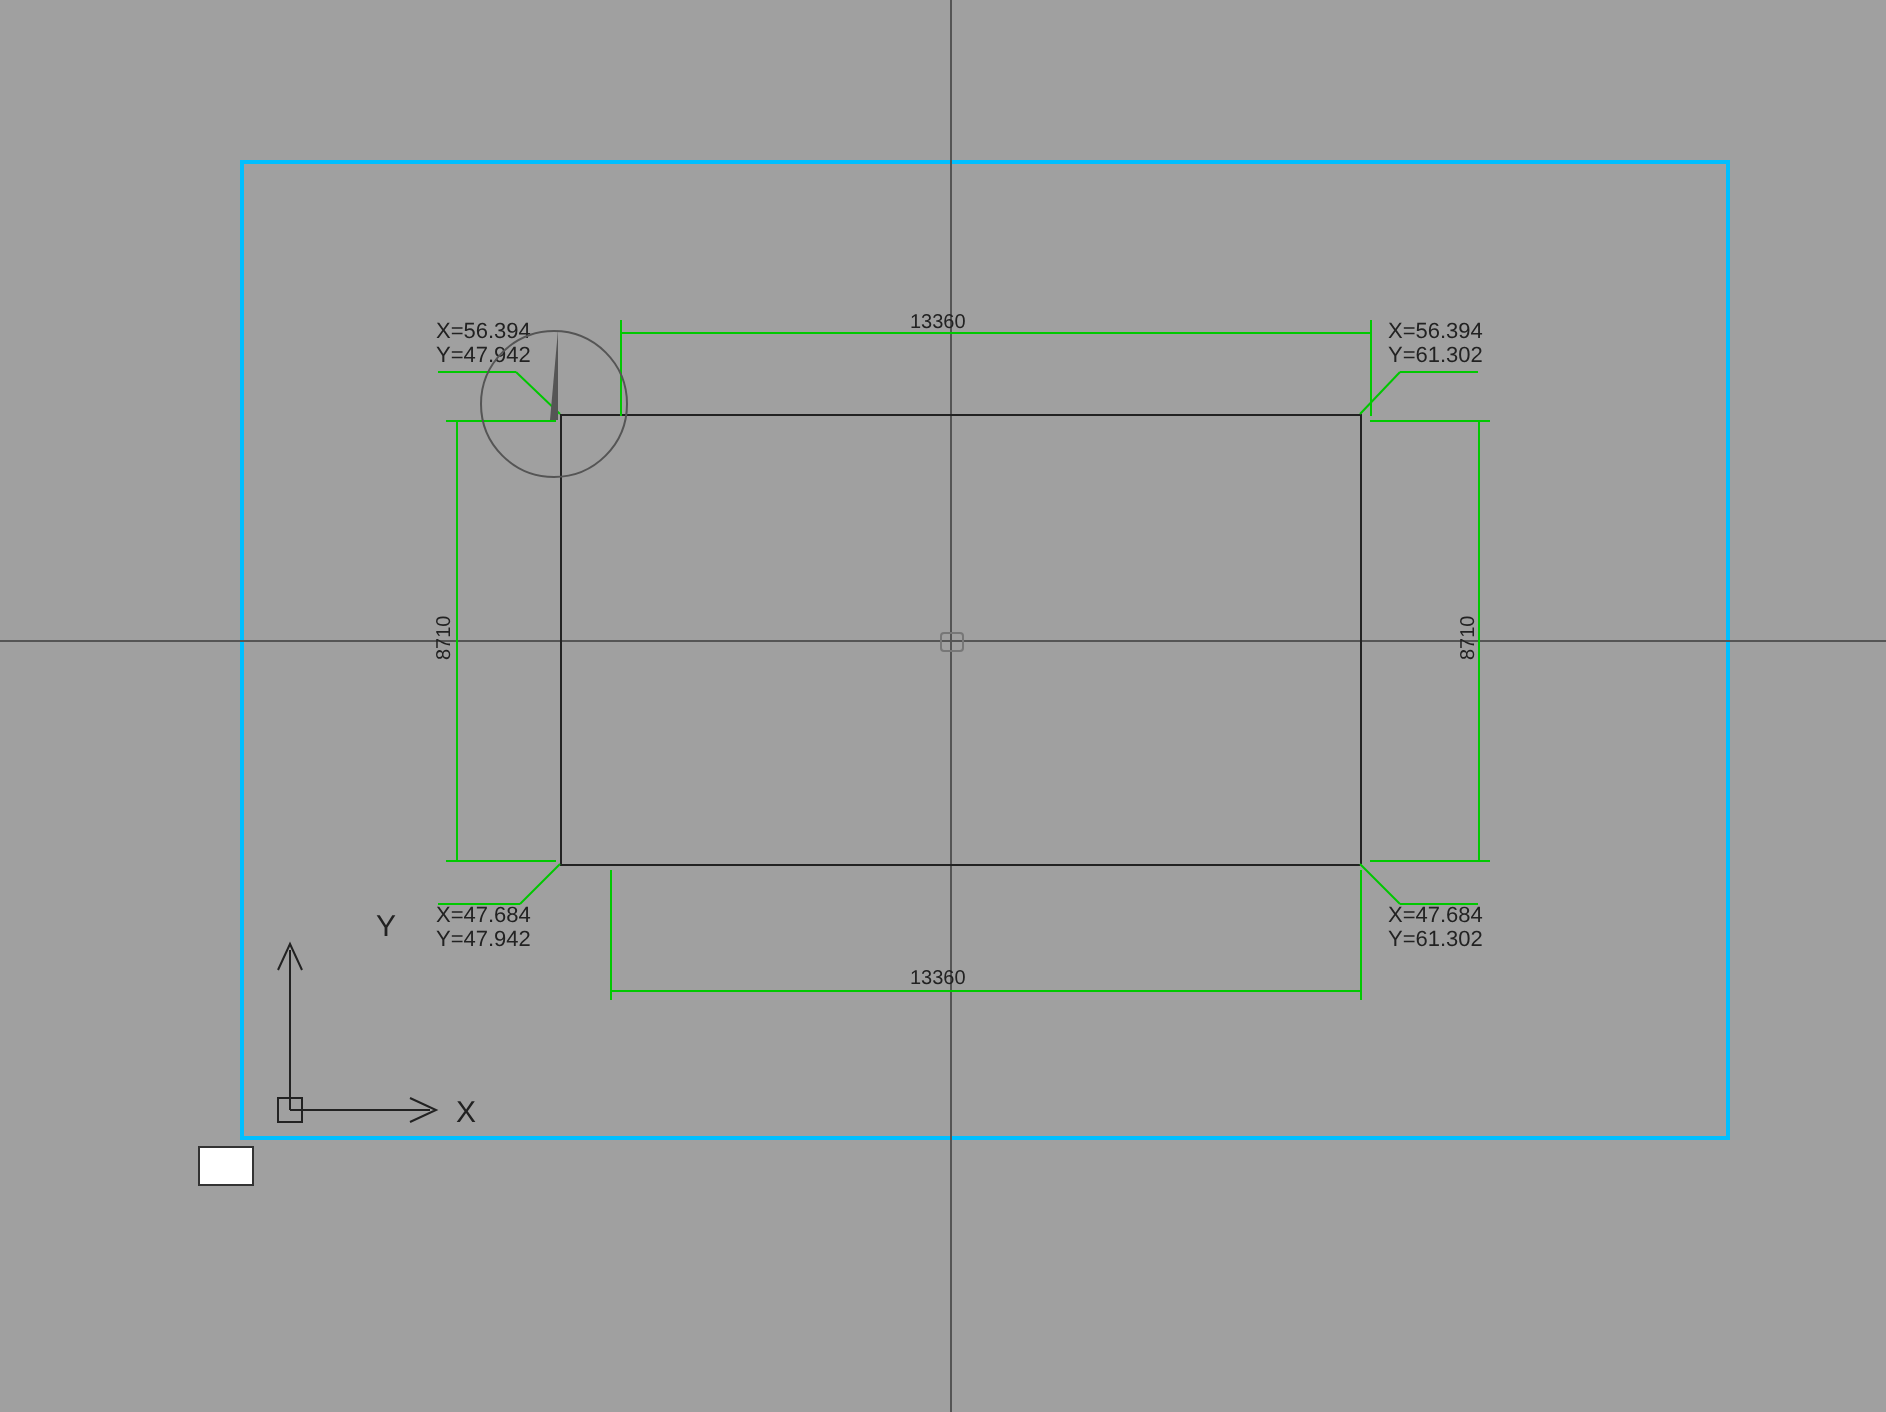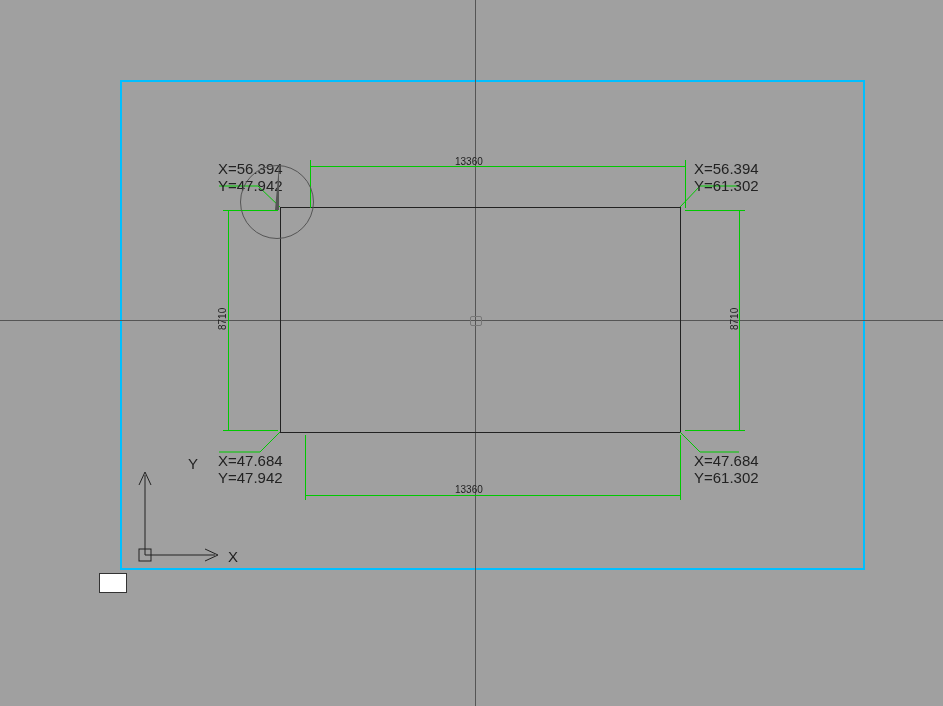--- a/index.html
+++ b/index.html
@@ -24,21 +24,21 @@
   .rectline {
     position: absolute;
     background: #222;
   }
   .greenline {
     position: absolute;
     background: #00c800;
   }
   .coord {
     position: absolute;
-    font-size: 15px;
+    font-size: 11px;
     color: #222;
     white-space: nowrap;
   }
   .dimtext {
     position: absolute;
     font-size: 10px;
     color: #222;
     transform-origin: left top;
   }
   .rot {

